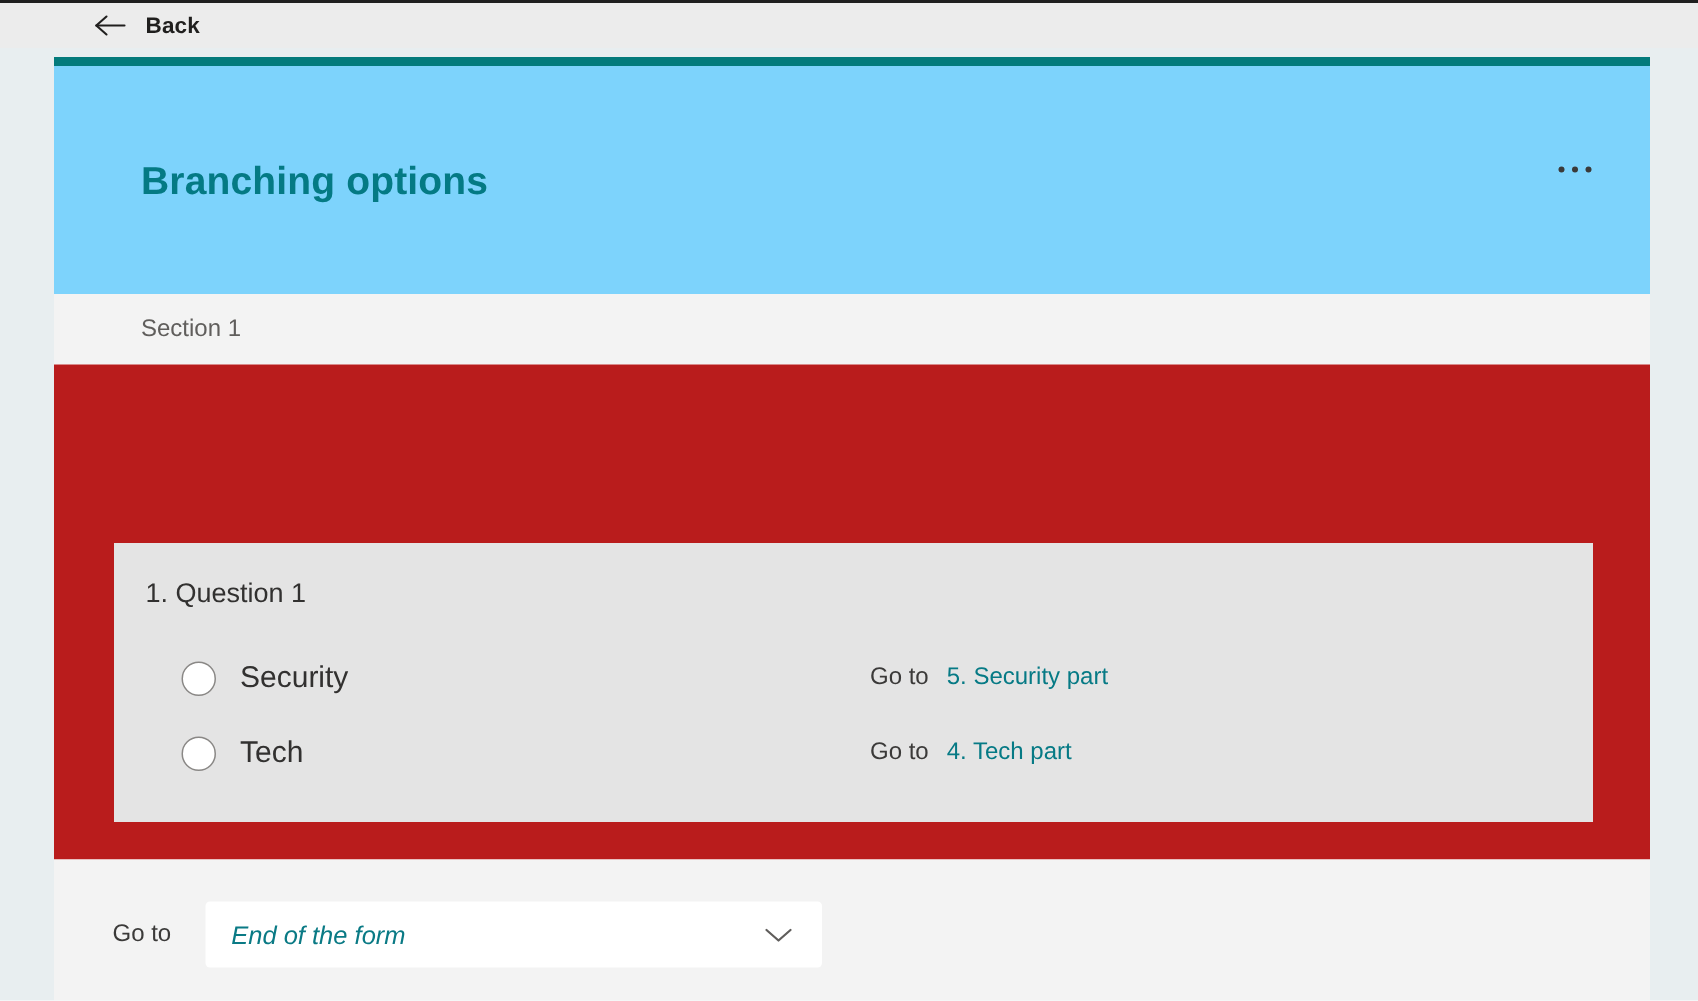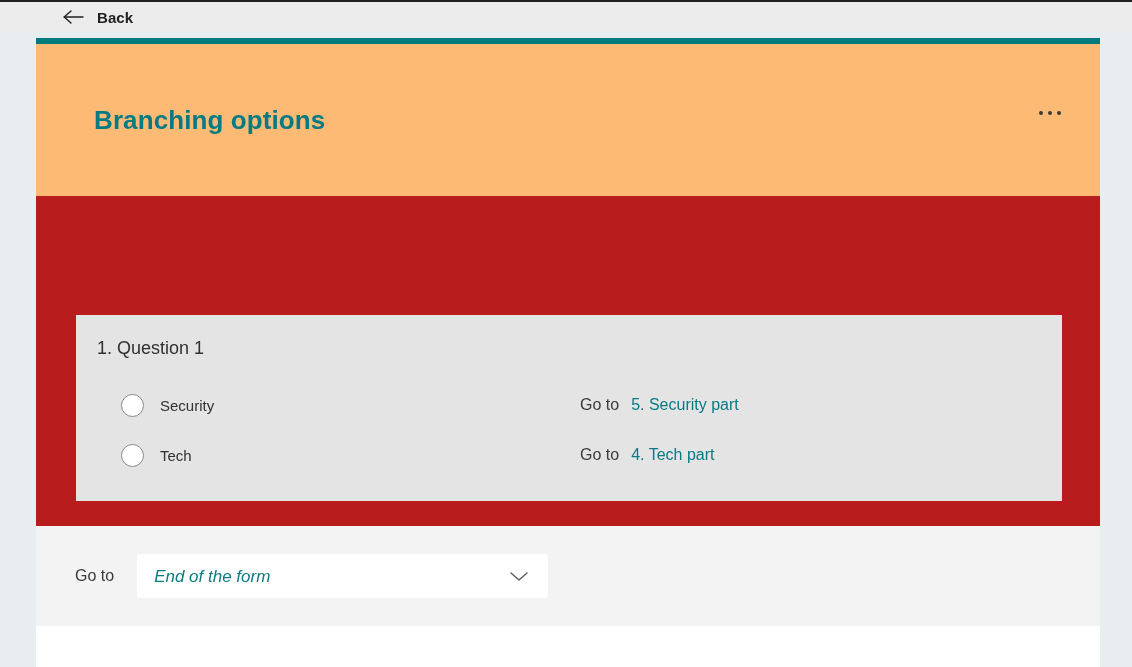--- a/index.html
+++ b/index.html
@@ -75,21 +75,21 @@
     height: 629px;
     background: #ffffff;
     border-top: 6px solid #037b7c;
     overflow: hidden;
   }
 
   
   .card-header {
     position: relative;
     height: 152px;
-    background: #fdba74;
+    background: #7dd3fc;
   }
 
   .page-title {
     position: absolute;
     left: 58px;
     top: 63px;
     font-size: 26px;
     font-weight: bold;
     color: #047a84;
     letter-spacing: 0.1px;
@@ -177,21 +177,21 @@
     border-radius: 50%;
     border: 1.5px solid #8a8886;
     background: #ffffff;
     flex: none;
     cursor: pointer;
     display: block;
   }
 
   .choice-label {
     margin-left: 16px;
-    font-size: 15px;
+    font-size: 20px;
     color: #323130;
     line-height: 1;
     white-space: nowrap;
     width: 420px;
   }
 
   .goto-group {
     display: flex;
     align-items: baseline;
     gap: 12px;
@@ -280,20 +280,23 @@
 
   <div class="card-header">
     <div class="page-title">Branching options</div>
     <div class="more-menu">
       <span class="dot"></span>
       <span class="dot"></span>
       <span class="dot"></span>
     </div>
   </div>
 
+  <div class="section-bar">
+    <div class="section-label">Section 1</div>
+  </div>
 
   <div class="question-zone">
     <div class="question-card">
       <div class="question-title">1. Question 1</div>
 
       <div class="choice-list">
 
         <div class="choice-row">
           <span class="radio"></span>
           <span class="choice-label">Security</span>

